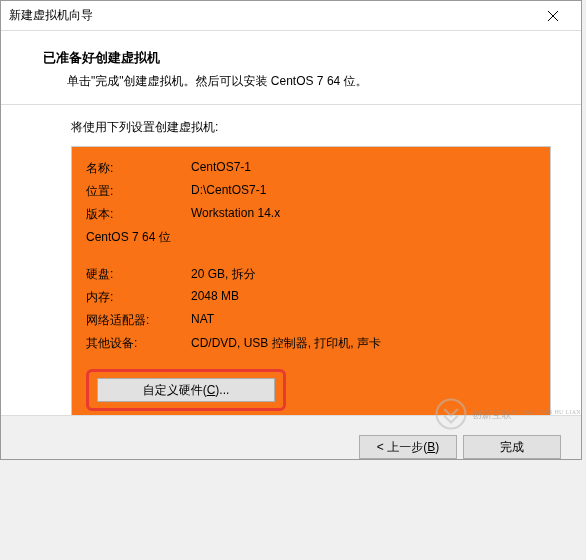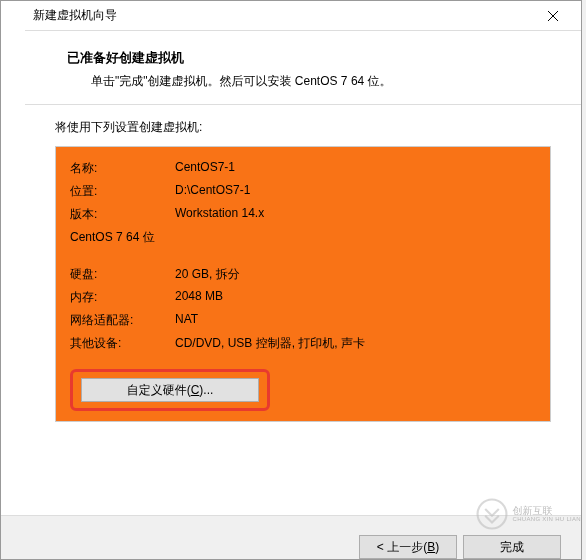--- a/index.html
+++ b/index.html
@@ -7,25 +7,24 @@
   font-family: "Microsoft YaHei", "SimSun", sans-serif;
   font-size: 12px;
   background: #f0f0f0;
   width: 586px;
   height: 560px;
   position: relative;
   overflow: hidden;
 }
 .window {
   width: 582px;
-  height: 560px;
+  height: 460px;
   background: #ffffff;
   border: 1px solid #999;
   position: relative;
-  padding-left: 24px;
 }
 .titlebar {
   height: 30px;
   background: #ffffff;
   border-bottom: 1px solid #ddd;
   display: flex;
   align-items: center;
   justify-content: space-between;
   padding: 0 8px 0 8px;
 }
@@ -56,20 +55,21 @@
   color: #000;
   padding-left: 24px;
 }
 .divider {
   border: none;
   border-top: 1px solid #ddd;
   margin: 0;
 }
 .content {
   padding: 14px 30px 10px 30px;
+  margin-left: 40px;
 }
 .intro-text {
   font-size: 12px;
   margin-bottom: 10px;
 }
 .settings-box {
   border: 1px solid #ccc;
   padding: 10px 14px;
   background: #f97316;
 }
@@ -144,24 +144,25 @@
   align-items: center;
   opacity: 0.55;
   gap: 4px;
 }
 .watermark-logo {
   width: 34px;
   height: 34px;
 }
 .watermark-text {
   display: flex;
-  flex-direction: column;
+  flex-direction: row;
   font-size: 10px;
   color: #888;
   line-height: 1.1;
+  font-family: Liberation Serif, serif;
 }
 </style>
 </head>
 <body>
 
 <div class="window">
 
   <div class="titlebar">
     <span class="titlebar-title">新建虚拟机向导</span>
     <div class="close-btn">

